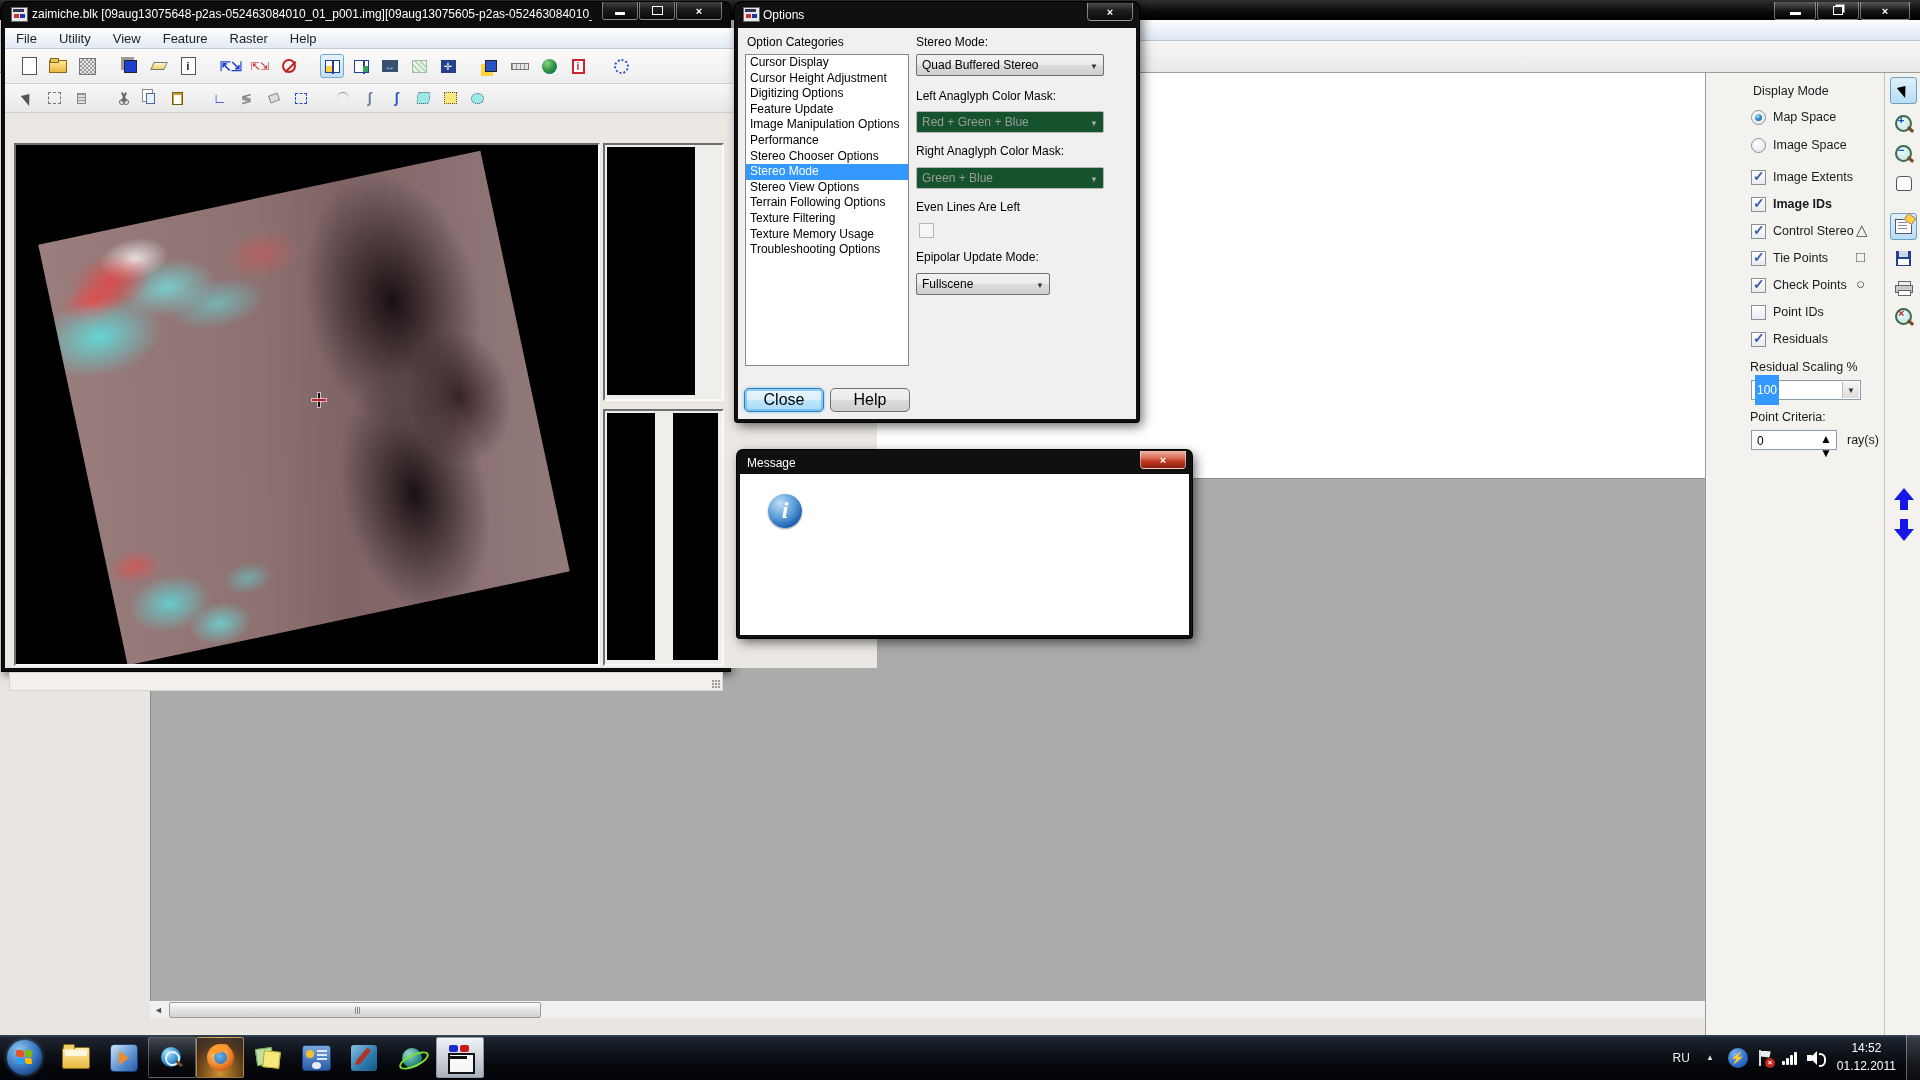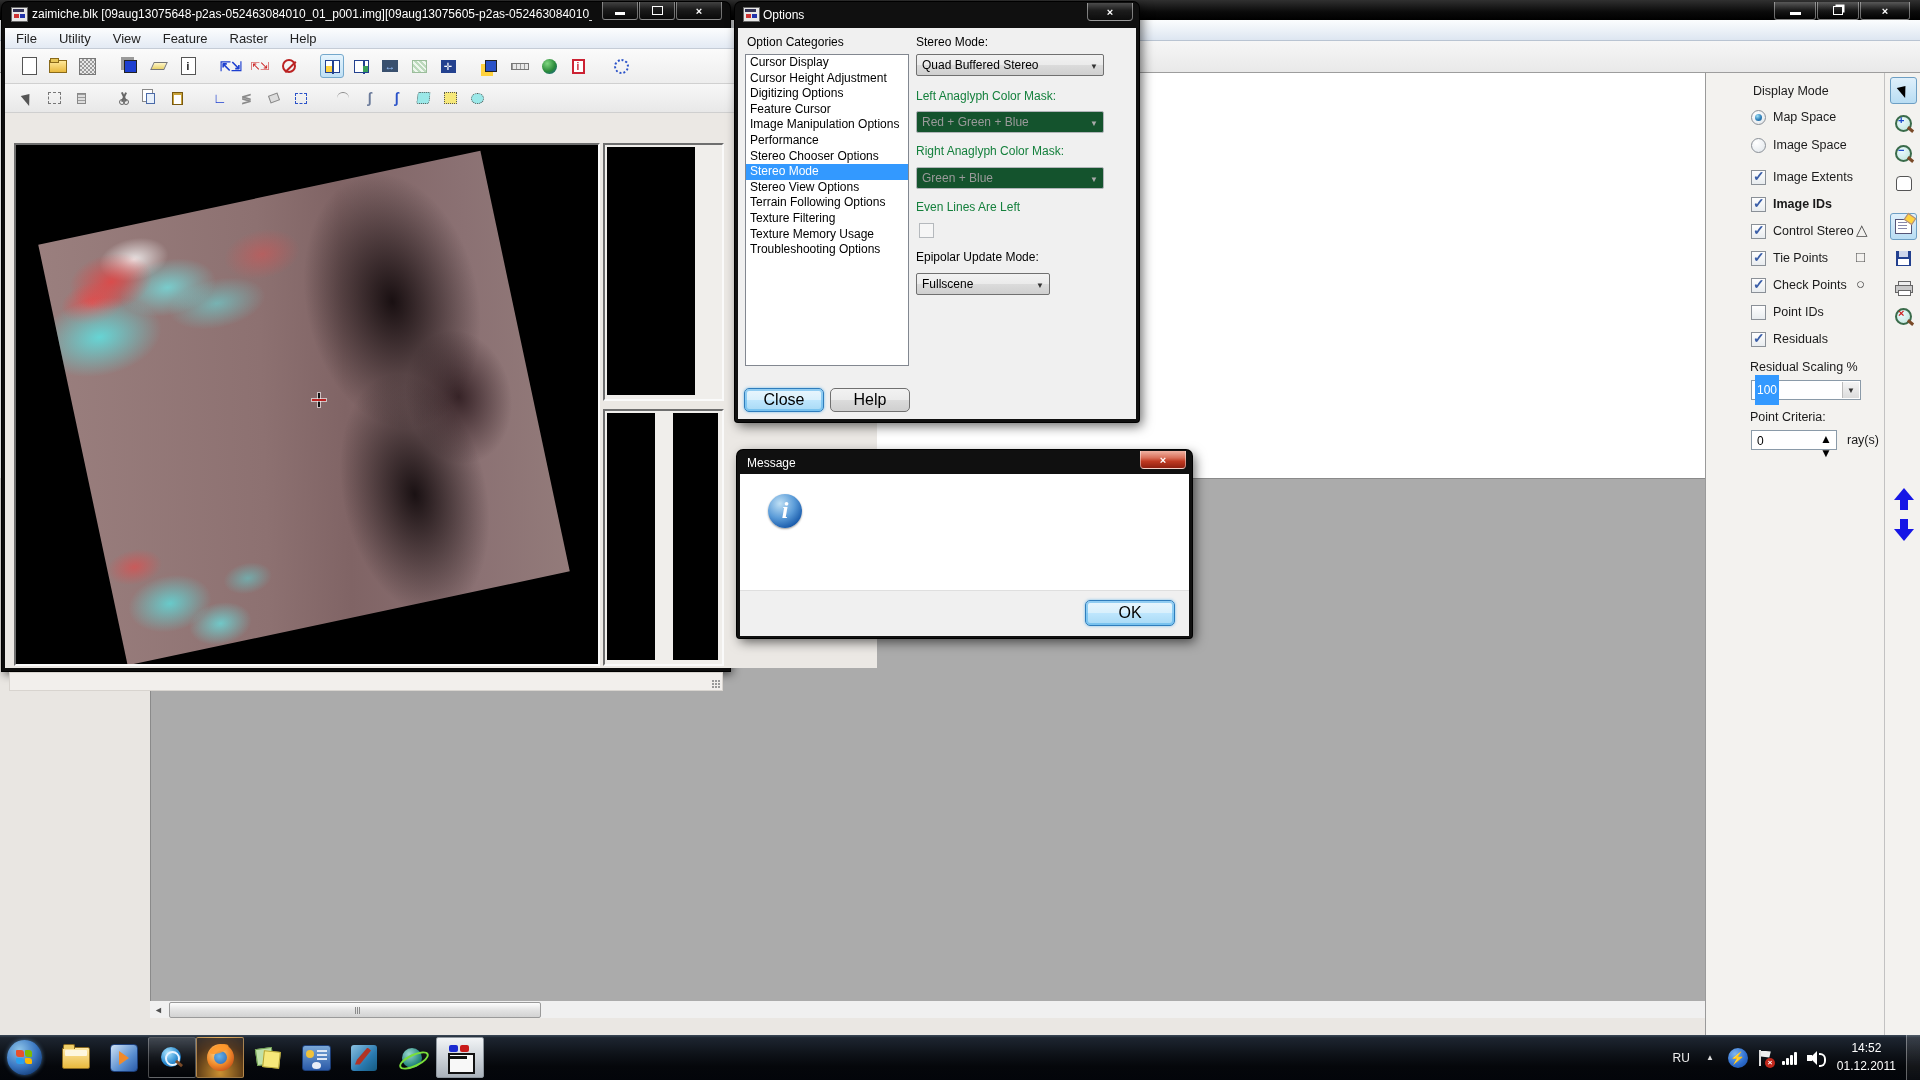--- a/index.html
+++ b/index.html
@@ -128,21 +128,21 @@
 
   .listbox{position:absolute;background:#fff;border:1px solid #828790;box-sizing:border-box;font-size:12px;}
   .listbox .li{height:15.6px;line-height:15.6px;padding-left:4px;white-space:nowrap;}
   .listbox .li.sel{background:#3399ff;color:#fff;}
   .combo{position:absolute;height:22px;border:1px solid #707070;box-sizing:border-box;border-radius:2px;
     background:linear-gradient(#f2f2f2,#ebebeb 48%,#dbdbdb 52%,#cfcfcf);display:flex;align-items:center;font-size:12px;}
   .combo .ctext{margin-left:5px;}
   .combo .carr{position:absolute;right:5px;top:7px;font-size:8px;color:#333;}
   .combo.dis{border-color:#b0b4b8;background:#14532d;color:#9a9a9a;}
   .combo.dis .carr{color:#aaa;}
-  .glabel{position:absolute;font-size:12px;color:#15803d;text-align:right;}
+  .glabel{position:absolute;font-size:12px;color:#000000;text-align:right;}
   .blabel{position:absolute;font-size:12px;color:#000;}
   .chk-dis{position:absolute;width:13px;height:13px;border:1px solid #b5b9bd;background:#f6f6f6;}
   .btn{position:absolute;height:22px;border:1px solid #707070;border-radius:5px;font-size:16px;
     background:linear-gradient(#f2f2f2,#ebebeb 48%,#dbdbdb 52%,#cfcfcf);display:flex;align-items:center;justify-content:center;}
   .btn.focus{border-color:#2f7dbc;box-shadow:0 0 0 2px rgba(88,178,235,.6) inset,0 0 3px rgba(88,178,235,.8);
     background:linear-gradient(#eaf6fd,#d9f0fc 48%,#bee6fd 52%,#a7d9f5);}
 
   .info-icon{position:absolute;width:34px;height:34px;border-radius:50%;
     background:radial-gradient(circle at 35% 28%,#bfe0f5,#5a9bd8 45%,#1d5fae 75%,#12407c);
     box-shadow:0 1px 2px rgba(0,0,0,.4);}
@@ -488,21 +488,21 @@
       <span class="dlg-icon"></span>
       <span class="txt">Options</span>
       <span class="dlg-close">×</span>
     </div>
     <div class="dlg-body" style="left:3px;top:26px;width:398px;height:391px;">
       <div class="blabel" style="left:9px;top:7px;">Option Categories</div>
       <div class="listbox" style="left:7px;top:26px;width:164px;height:312px;">
         <div class="li">Cursor Display</div>
         <div class="li">Cursor Height Adjustment</div>
         <div class="li">Digitizing Options</div>
-        <div class="li">Feature Cursor</div>
+        <div class="li">Feature Update</div>
         <div class="li">Image Manipulation Options</div>
         <div class="li">Performance</div>
         <div class="li">Stereo Chooser Options</div>
         <div class="li sel">Stereo Mode</div>
         <div class="li">Stereo View Options</div>
         <div class="li">Terrain Following Options</div>
         <div class="li">Texture Filtering</div>
         <div class="li">Texture Memory Usage</div>
         <div class="li">Troubleshooting Options</div>
       </div>
@@ -535,23 +535,20 @@
     </div>
   </div>
 
   <div class="abs dlg" style="left:737px;top:450px;width:455px;height:188px;z-index:30;">
     <div class="dlg-title">
       <span class="txt" style="left:10px;">Message</span>
       <span class="dlg-close red">×</span>
     </div>
     <div class="dlg-body" style="left:3px;top:24px;width:449px;height:161px;background:#fff;">
       <div class="info-icon" style="left:28px;top:20px;"></div>
-      <div class="abs" style="left:0;top:116px;width:449px;height:45px;background:#f0f0f0;border-top:1px solid #dfdfdf;">
-        <div class="btn focus" style="right:14px;top:9px;width:88px;height:24px;">OK</div>
-      </div>
     </div>
   </div>
 
   <div class="abs taskbar" style="z-index:50;">
     <div class="orb">
       <span class="flag">
           <i style="background:#e8502a;"></i>
           <i style="background:#7fba00;"></i>
           <i style="background:#2aa0ef;"></i>
           <i style="background:#ffb900;"></i>

